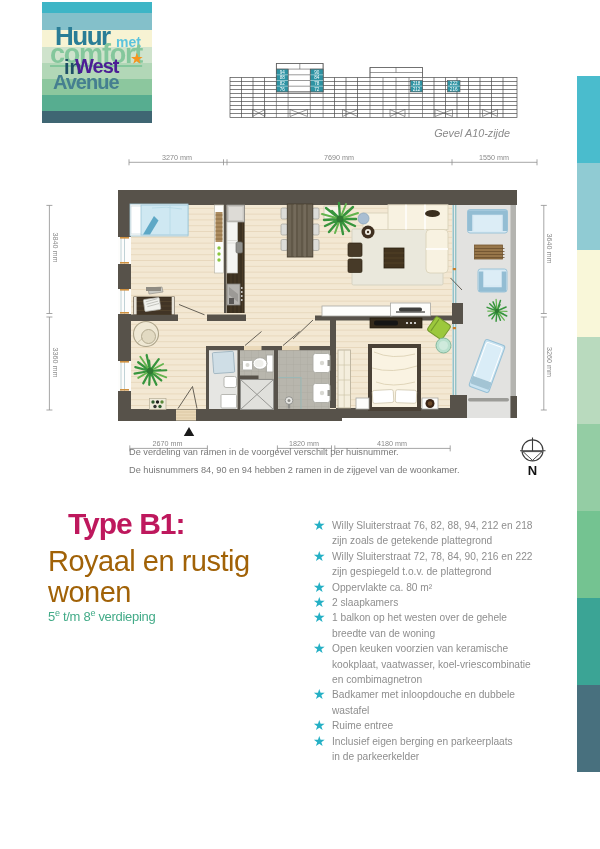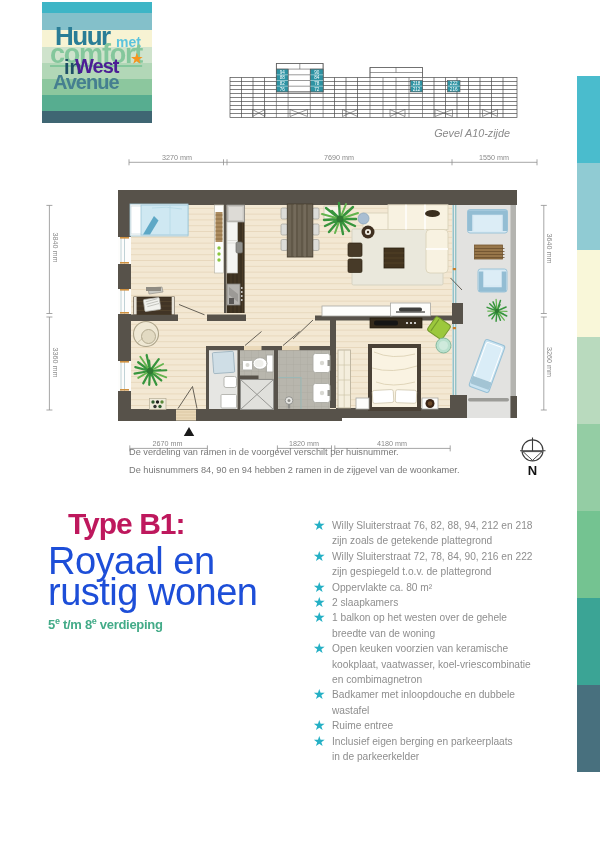--- a/index.html
+++ b/index.html
@@ -5,22 +5,22 @@
 html,body{margin:0;padding:0;}
 .page{position:relative;width:600px;height:849px;background:#ffffff;font-family:"Liberation Sans",sans-serif;overflow:hidden;}
 .abs{position:absolute;}
 #logo{left:42px;top:2px;width:116px;height:121px;}
 #logo .band{position:absolute;left:0;width:110px;}
 #logo span{position:absolute;font-weight:bold;line-height:1;}
 .dimtxt{fill:#8a8a8a;font-size:7.2px;font-family:"Liberation Sans",sans-serif;}
 .dimln{stroke:#8f8f8f;stroke-width:0.8;fill:none;}
 #heads{left:48px;top:508px;width:260px;}
 #typeb1{color:#be185d;font-size:30px;font-weight:bold;letter-spacing:-1px;line-height:32px;margin-left:20px;}
-#royaal{color:#1d4ed8;font-size:38px;line-height:30.5px;margin-top:6px;letter-spacing:-0.5px;}
-#verd{color:#43ab88;font-size:13px;font-weight:bold;margin-top:9px;letter-spacing:-0.3px;}
+#royaal{color:#a16207;font-size:29px;line-height:30.5px;margin-top:6px;letter-spacing:-0.5px;}
+#verd{color:#43ab88;font-size:13px;font-weight:normal;margin-top:1px;letter-spacing:-0.3px;}
 #verd sup{font-size:9px;}
 #list{left:313px;top:518px;width:246px;color:#8e8e8e;font-size:10.2px;line-height:15.4px;}
 .li{position:relative;padding-left:19px;}
 .li .st{position:absolute;left:0;top:0px;color:#25b0c5;font-size:14px;}
 #strip{left:577px;top:76px;width:23px;height:696px;}
 #strip div{width:23px;height:87px;}
 </style>
 </head>
 <body>
 <div class="page">

